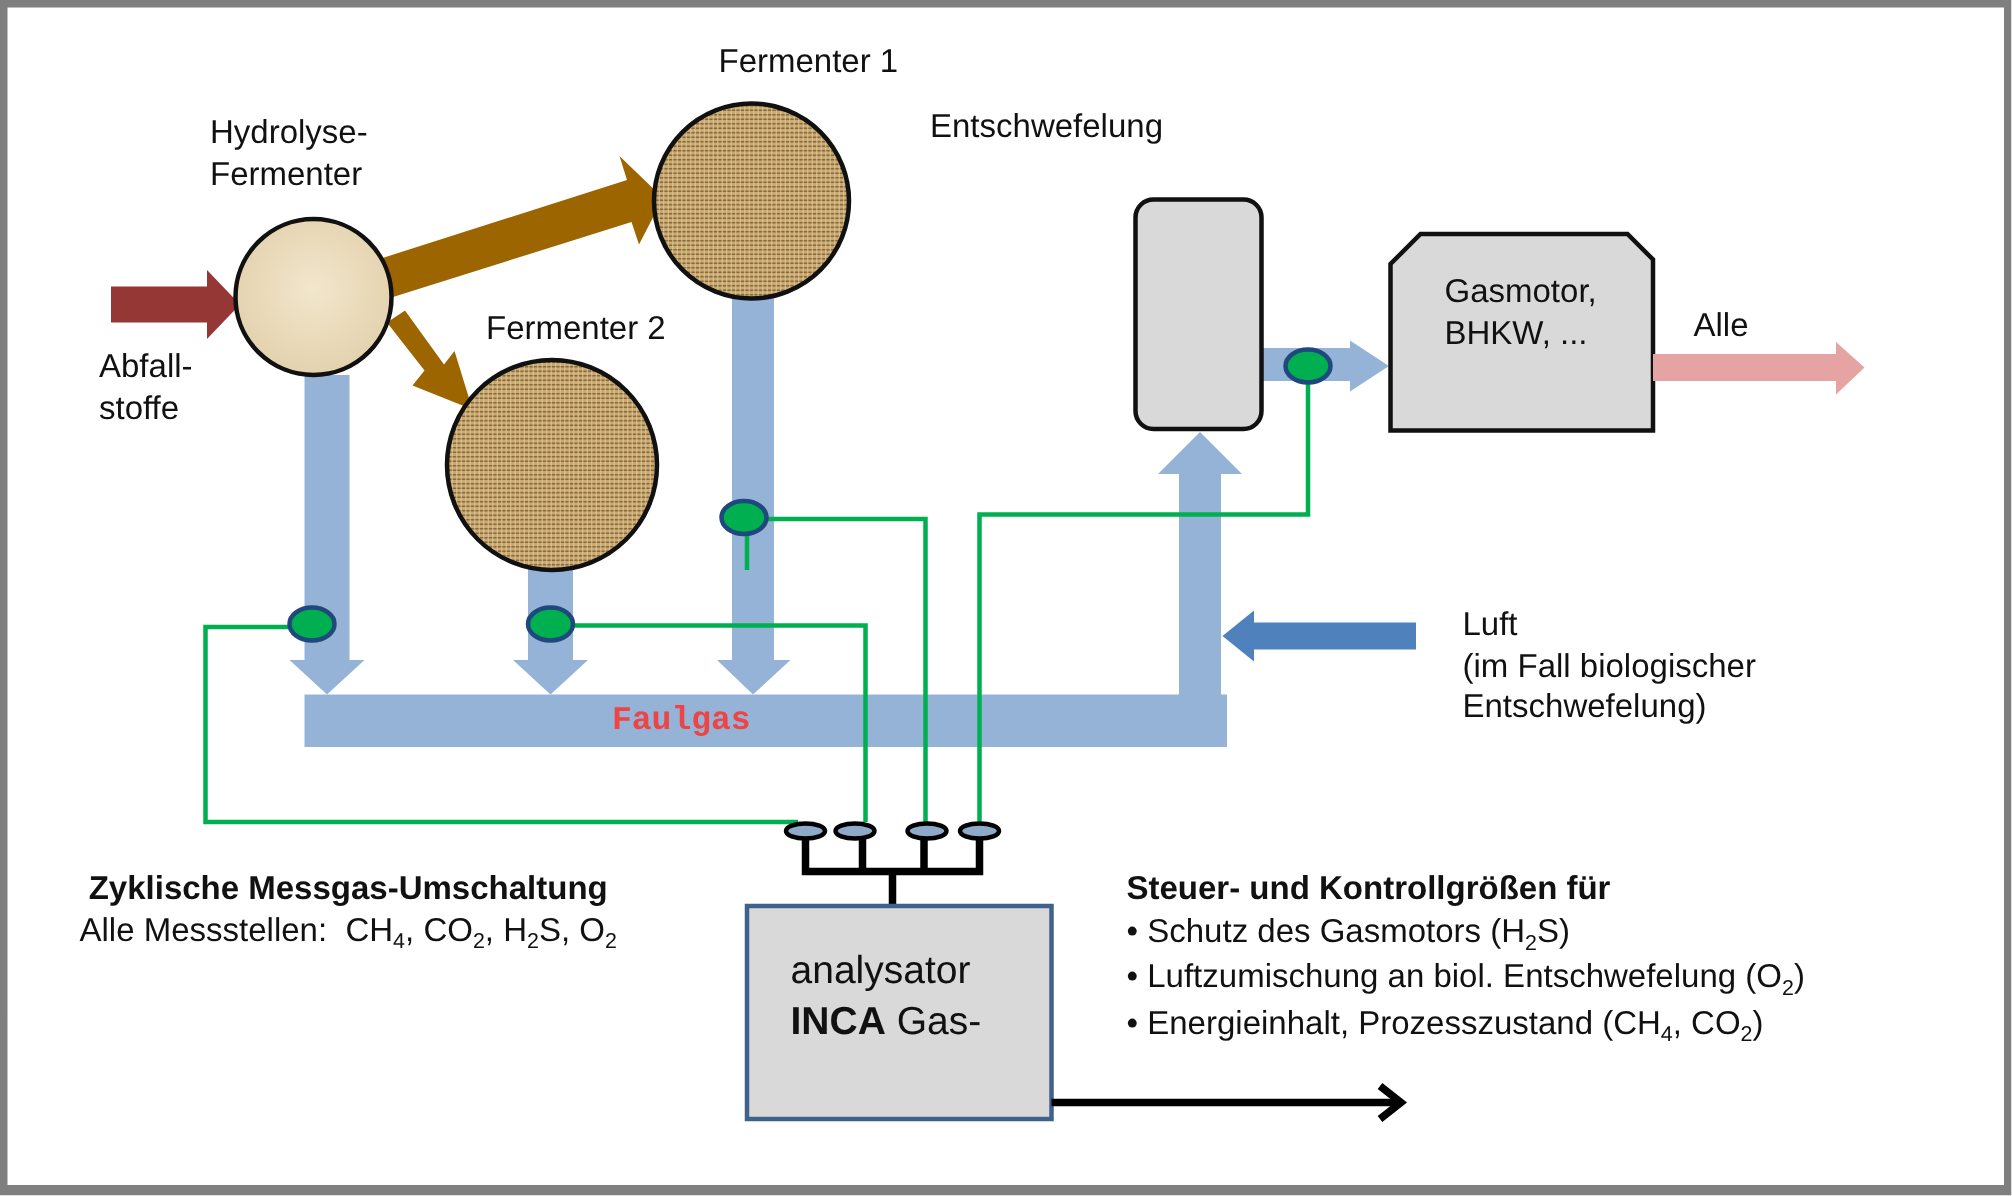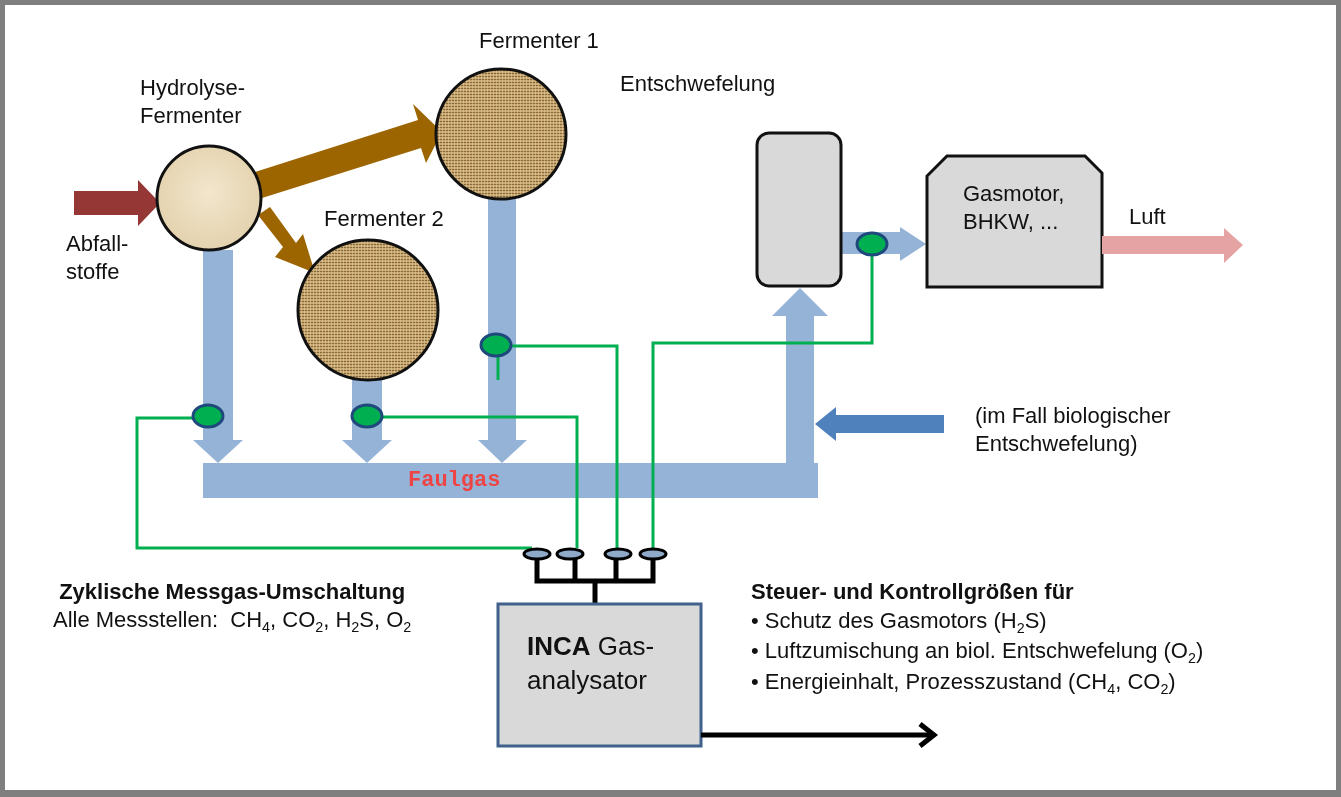--- a/index.html
+++ b/index.html
@@ -122,39 +122,40 @@
 </div>
 <div class="lbl" style="left:479px; top:27px;text-align:right;">Fermenter 1</div>
 <div class="lbl" style="left:324px; top:205px;">Fermenter 2</div>
 <div class="lbl center" style="left:620px; top:70px; width:360px;">
   <div>Entschwefelung</div>
 </div>
 <div class="lbl" style="left:963px; top:180px;">
   <div>Gasmotor,</div>
   <div>BHKW, ...</div>
 </div>
-<div class="lbl" style="left:1129px; top:203px;">Luft</div>
+<div class="lbl" style="left:1129px; top:203px;">Alle</div>
 <div class="lbl" style="left:66px; top:230px;">
   <div>Abfall-</div>
   <div>stoffe</div>
 </div>
 <div class="lbl bold" style="left:408px; top:467px; color:#ef4444;font-family:Liberation Mono, monospace;">Faulgas</div>
 <div class="lbl" style="left:975px; top:402px;">
+  <div>Luft</div>
   <div>(im Fall biologischer</div>
   <div>Entschwefelung)</div>
 </div>
 
 <div class="lbl" style="left:53px; top:578px;text-align:center;">
   <div class="bold">Zyklische Messgas-Umschaltung</div>
   <div><span style="white-space:pre">Alle Messstellen:  </span>CH<sub>4</sub>, CO<sub>2</sub>, H<sub>2</sub>S, O<sub>2</sub></div>
 </div>
 
 <div class="lbl" style="left:527px; top:630px; font-size:26px; line-height:1.3;">
+  <div>analysator</div>
   <div><span class="bold">INCA</span><span style="white-space:pre"> Gas-</span></div>
-  <div>analysator</div>
 </div>
 
 <div class="lbl" style="left:751px; top:578px; line-height:1.4;">
   <div class="bold" style="line-height:1.25;">Steuer- und Kontrollgrößen für</div>
   <div>• <span>Schutz des Gasmotors</span> (H<sub>2</sub>S)</div>
   <div>• <span>Luftzumischung an biol. Entschwefelung</span> (O<sub>2</sub>)</div>
   <div>• <span>Energieinhalt, Prozesszustand</span> (CH<sub>4</sub>, CO<sub>2</sub>)</div>
 </div>
 
 </body></html>

